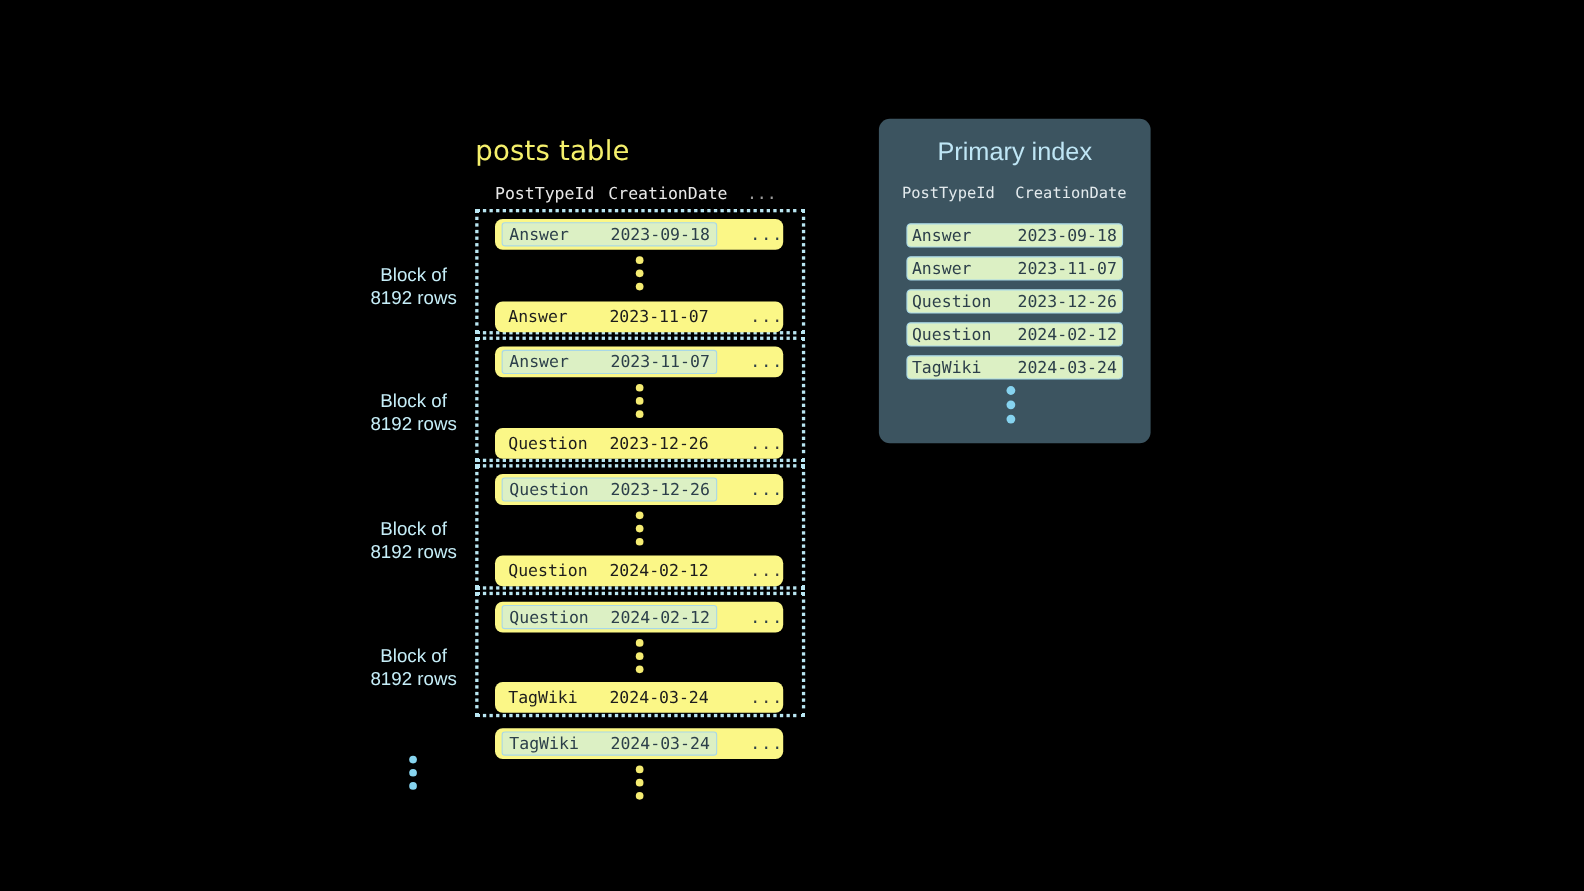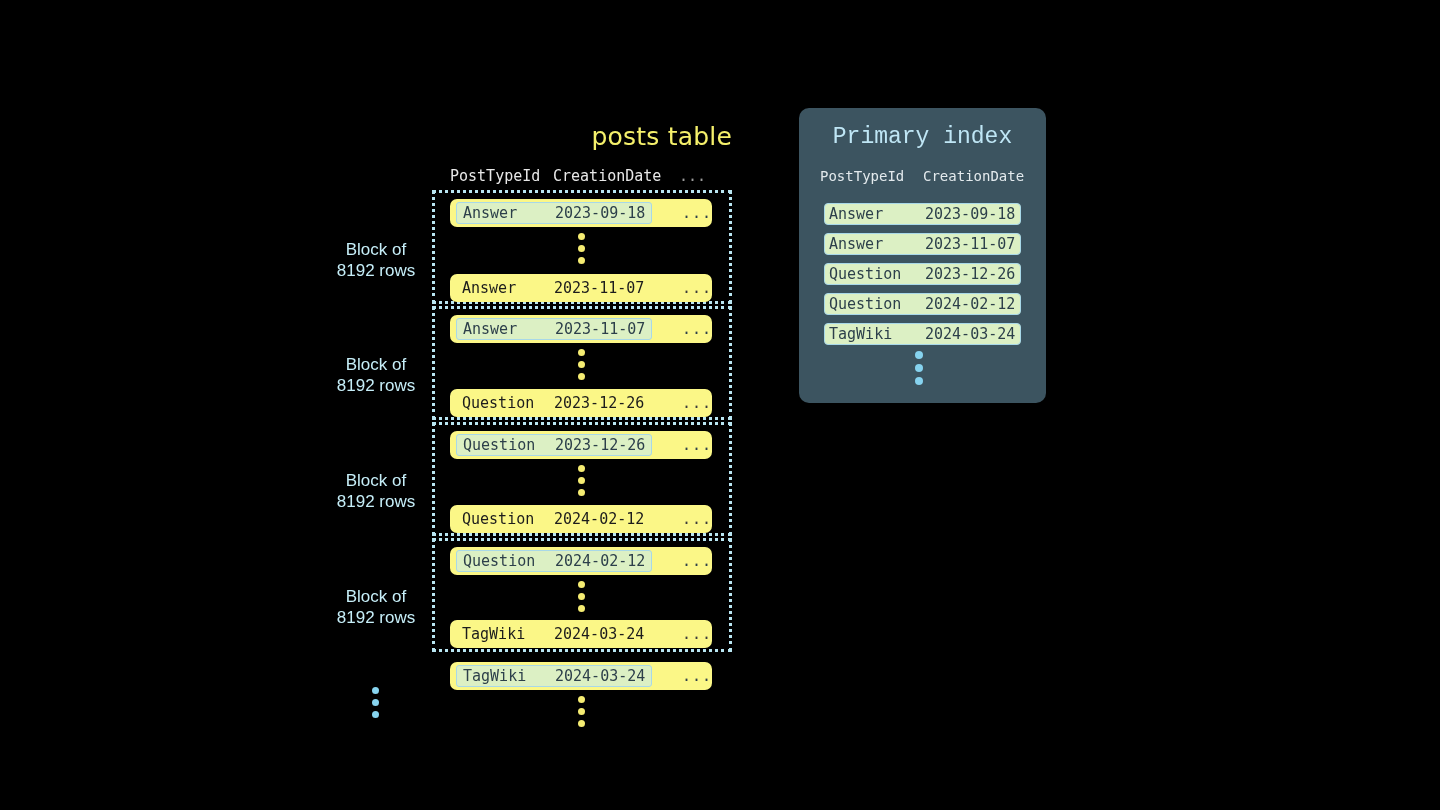--- a/index.html
+++ b/index.html
@@ -20,21 +20,21 @@
   #posts-table-group {
     position: absolute;
     left: 0;
     top: 0;
   }
   .table-title {
     position: absolute;
     left: 432px;
     top: 122px;
     width: 300px;
-    text-align: right;
+    text-align: left;
     color: #f5f06b;
     font-size: 25px;
     font-family: "DejaVu Sans", sans-serif;
     letter-spacing: .2px;
     white-space: nowrap;
   }
 
   .col-header {
     position: absolute;
     font-family: "DejaVu Sans Mono", monospace;
@@ -134,21 +134,21 @@
     border-radius: 10px;
   }
   .index-title {
     position: absolute;
     left: 0;
     top: 16px;
     width: 247px;
     text-align: center;
     color: #bfe6f5;
     font-size: 23px;
-    font-family: Liberation Mono, monospace;
+    font-family: Liberation Sans, sans-serif;
     white-space: nowrap;
   }
   .index-col-header {
     position: absolute;
     font-family: "DejaVu Sans Mono", monospace;
     font-size: 14px;
     color: #e3eaed;
     white-space: nowrap;
   }
   .index-col-header.ih1 { left: 21px; top: 60px; }

